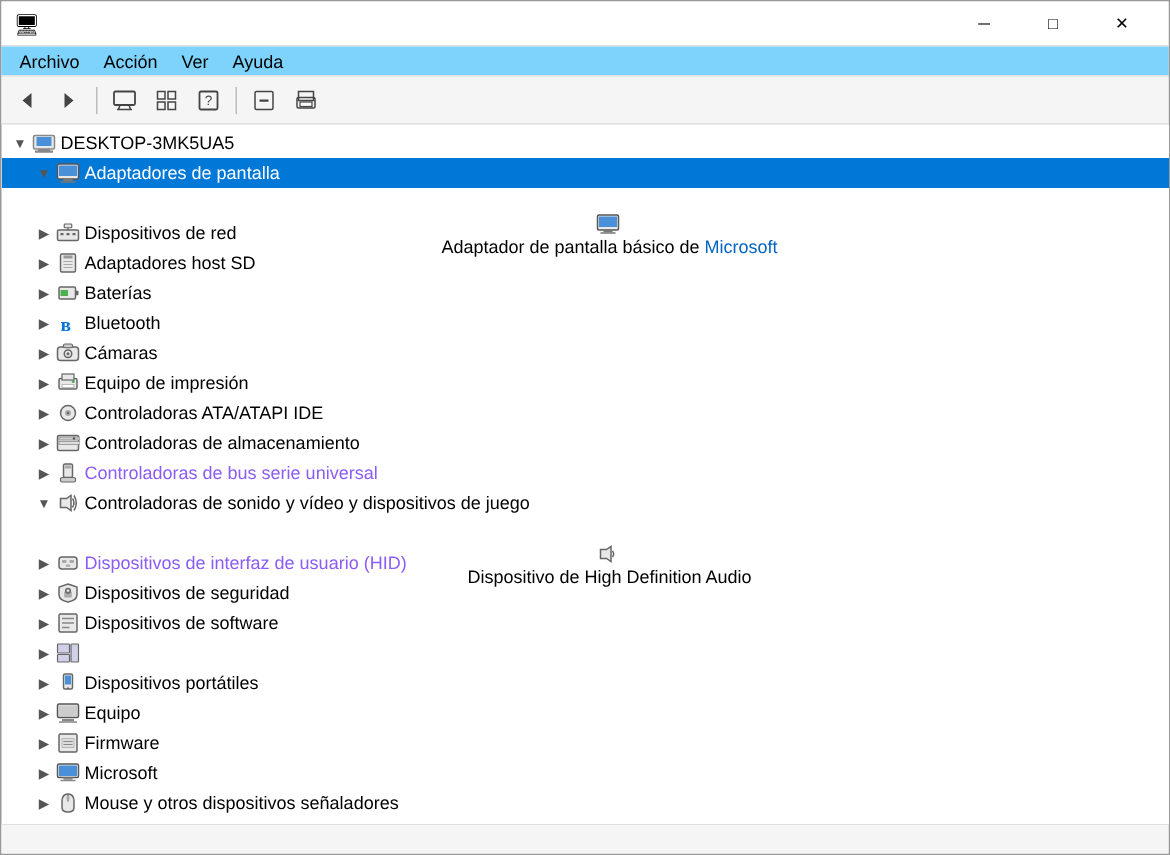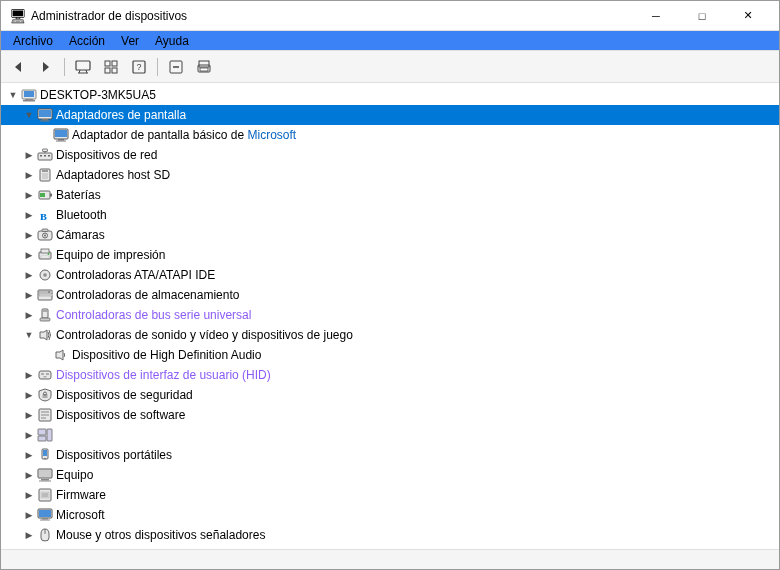--- a/index.html
+++ b/index.html
@@ -59,21 +59,21 @@
       background: transparent;
       border: none;
     }
 
     
     .menubar {
       height: 20px;
       display: flex;
       align-items: center;
       padding: 0 4px;
-      background: #3b82f6;
+      background: #7dd3fc;
       border-bottom: 1px solid #e0e0e0;
     }
     .menu-item {
       padding: 1px 8px;
       font-size: 12px;
       cursor: pointer;
       color: #000;
     }
 
     
@@ -167,31 +167,30 @@
       font-size: 13px;
     }
     .tree-label {
       font-size: 12px;
     }
     .tree-label.blue { color: #8b5cf6; }
 
     
     .indent-0 { padding-left: 4px; }
     .indent-1 { padding-left: 20px; }
-    .indent-2 { padding-left: 36px; }
+    .indent-2 { padding-left: 36px; flex-direction: column; }
   </style>
 </head>
 <body>
 
 <div class="window">
 
   <div class="titlebar">
     <div class="titlebar-left">
       <span class="titlebar-icon" style="font-size:14px;">🖥</span>
-      <span class="titlebar-title">Administrador de dispositivos</span>
     </div>
     <div class="titlebar-controls">
       <button class="titlebar-btn">─</button>
       <button class="titlebar-btn">□</button>
       <button class="titlebar-btn close">✕</button>
     </div>
   </div>
 
   <div class="menubar">
     <span class="menu-item">Archivo</span>

